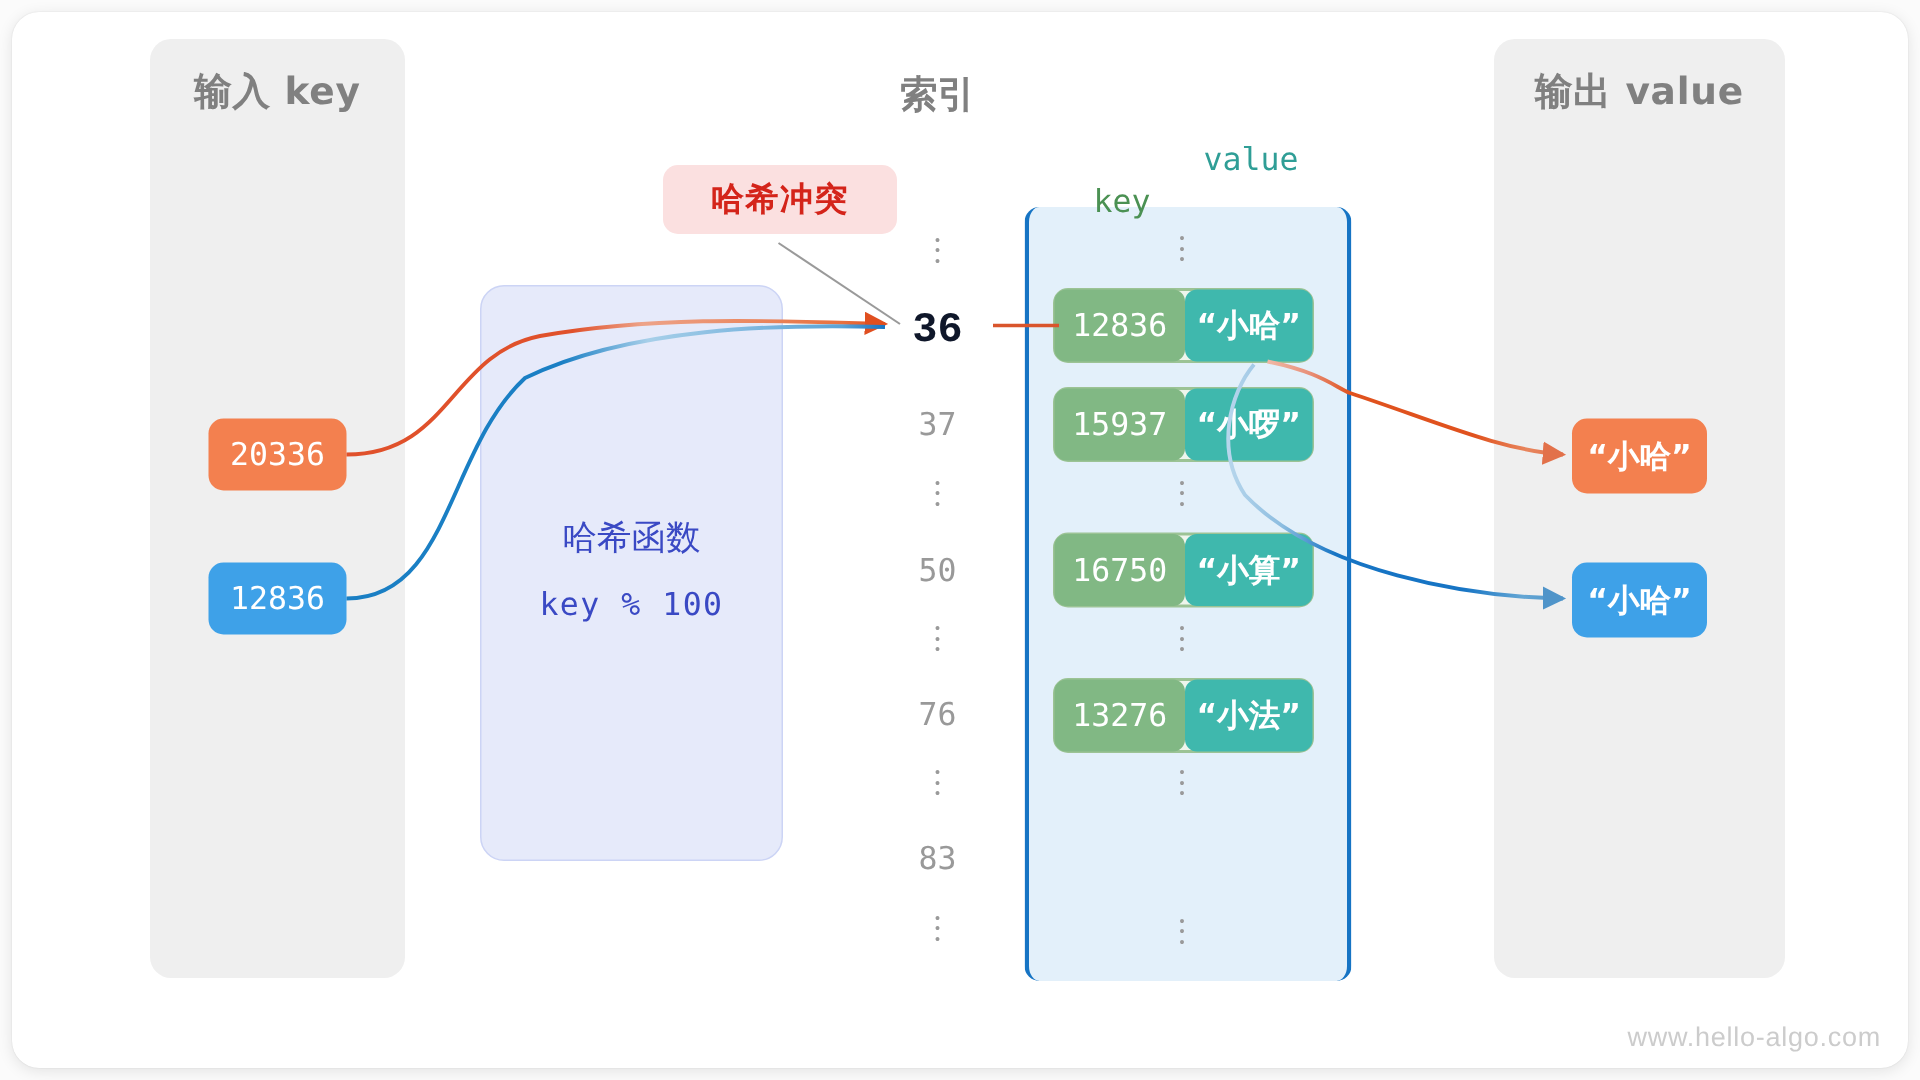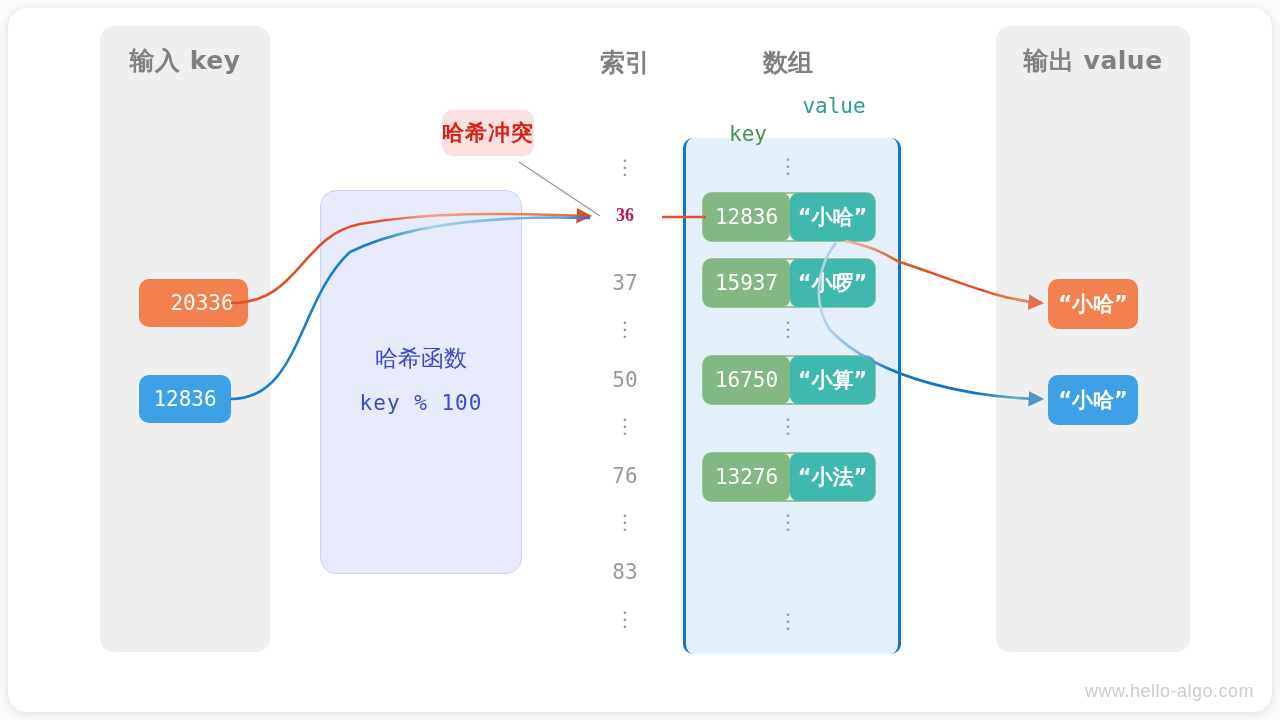--- a/index.html
+++ b/index.html
@@ -77,21 +77,21 @@
     color: #3a49c4;
     font-family: "DejaVu Sans Mono", "Liberation Mono", monospace;
     letter-spacing: 1px;
   }
 
   
   #collision-label {
     position: absolute;
     left: 442px;
     top: 110px;
-    padding: 8px 0;
+    padding: 8px 32px;
     background: #fbe0e0;
     border-radius: 10px;
     color: #d4241a;
     font-size: 22px;
     font-weight: bold;
     letter-spacing: 1px;
   }
 
   
   #label-index {
@@ -139,24 +139,24 @@
   .idx {
     position: absolute;
     left: 594px;
     width: 62px;
     text-align: center;
     font-size: 21px;
     color: #999999;
     font-family: "DejaVu Sans Mono", "Liberation Mono", monospace;
   }
   .idx.highlight {
-    color: #be185d;
+    color: #0f172a;
     font-weight: bold;
-    font-size: 18px;
-    font-family: Liberation Serif, serif;
+    font-size: 28px;
+    font-family: Liberation Mono, monospace;
   }
   .dots {
     position: absolute;
     width: 62px;
     text-align: center;
     font-size: 24px;
     line-height: 6px;
     color: #9a9a9a;
     letter-spacing: 0;
   }
@@ -204,21 +204,21 @@
     position: absolute;
     border-radius: 10px;
     color: #ffffff;
     display: flex; align-items: center; justify-content: center;
     font-size: 21px;
   }
   .chip-mono { font-family: "DejaVu Sans Mono", "Liberation Mono", monospace; }
   .chip-orange { background: #f3804f; }
   .chip-blue   { background: #3ea1e8; }
 
-  #in-key-1  { left: 139px; top: 279px; width: 92px; height: 48px; padding-left: 17px; }
+  #in-key-1  { left: 139px; top: 279px; width: 92px; height: 48px; }
   #in-key-2  { left: 139px; top: 375px; width: 92px; height: 48px; }
   #out-val-1 { left: 1048px; top: 279px; width: 90px; height: 50px; font-weight: bold; }
   #out-val-2 { left: 1048px; top: 375px; width: 90px; height: 50px; font-weight: bold; }
 
   
   #wires {
     position: absolute;
     left: 0; top: 0;
     width: 1280px; height: 720px;
     pointer-events: none;
@@ -250,21 +250,20 @@
   </div>
 
   <div id="hash-box">
     <div id="hash-title">哈希函数</div>
     <div id="hash-formula">key % 100</div>
   </div>
 
   <div id="array-box"></div>
 
   <div id="label-index">索引</div>
-  <div id="label-array">数组</div>
   <div id="label-key">key</div>
   <div id="label-value">value</div>
 
   <div class="dots dots-idx" style="top:158px">
       <span>•</span>
       <span>•</span>
       <span>•</span>
     </div>
   <div class="idx highlight" style="top:205px">36</div>
   <div class="idx" style="top:271px">37</div>

